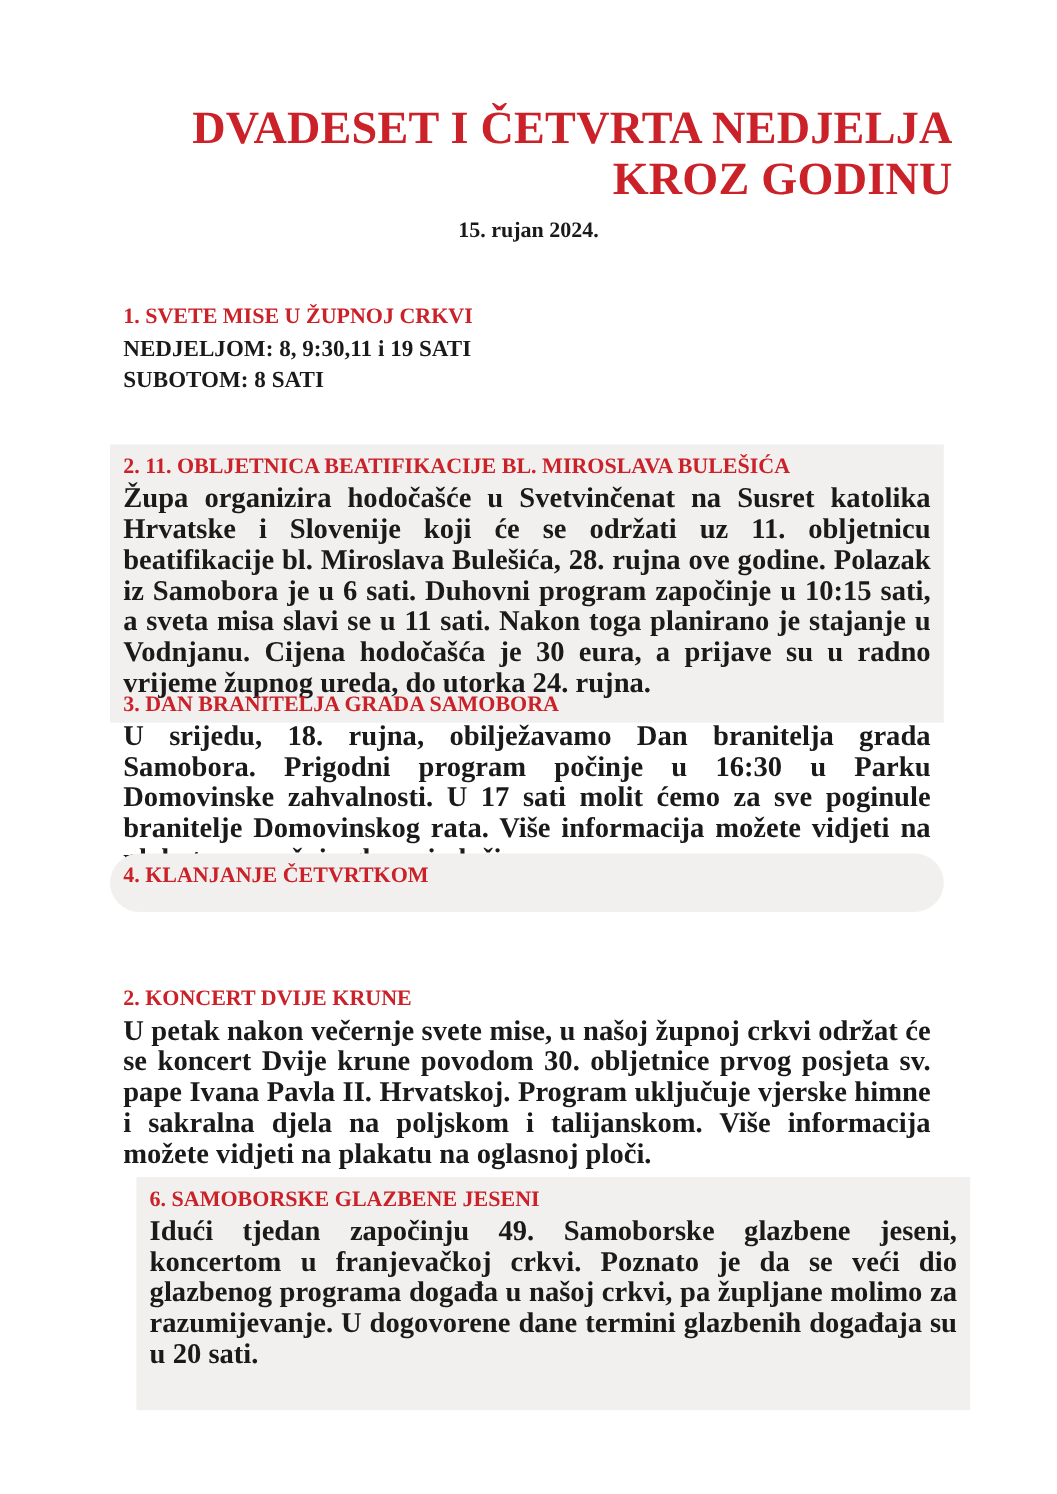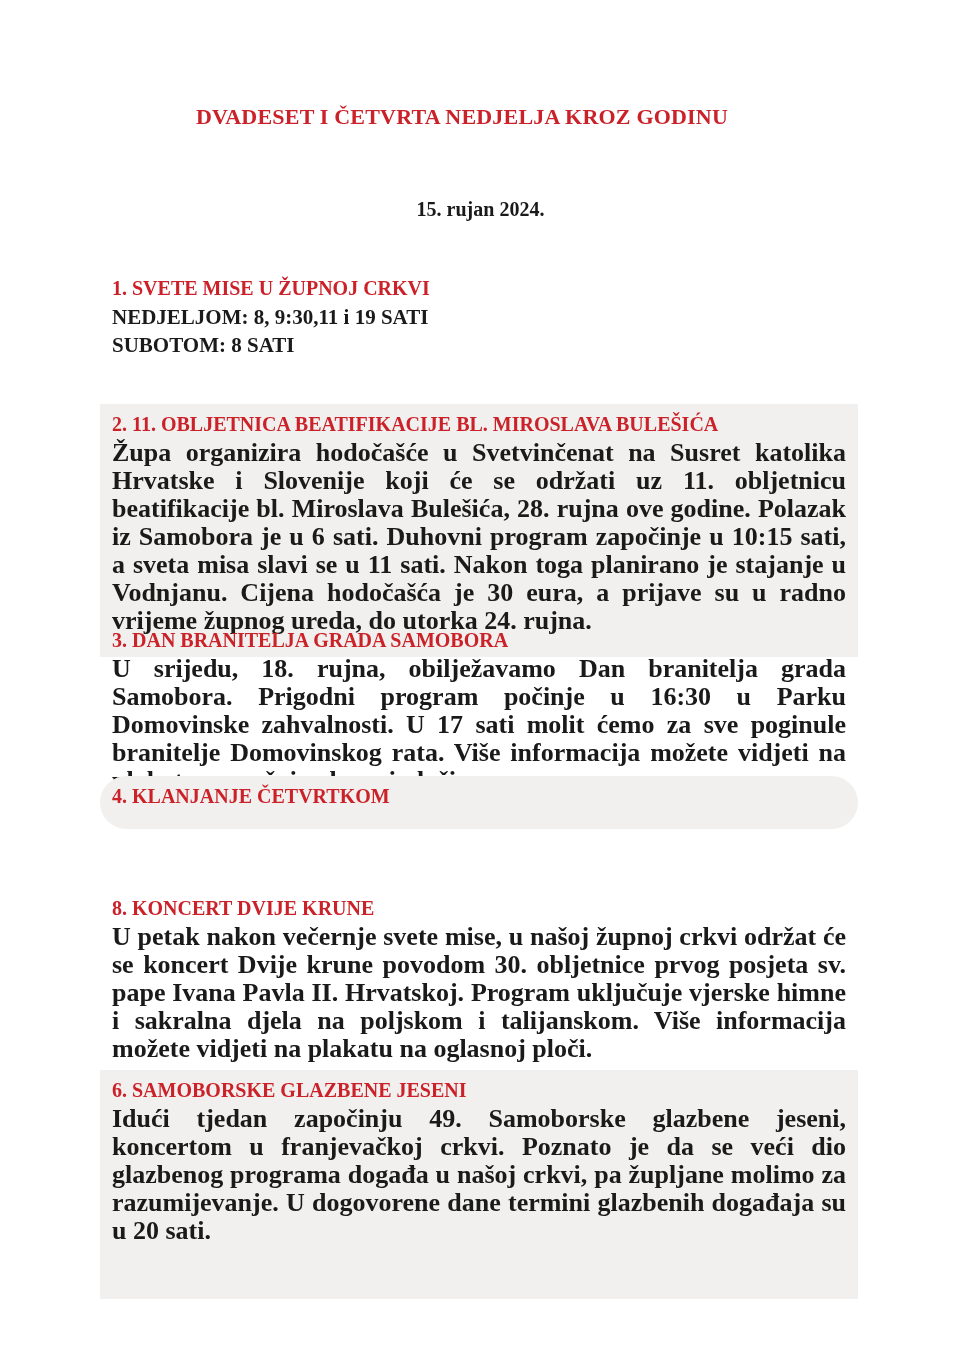--- a/index.html
+++ b/index.html
@@ -12,43 +12,43 @@
   body{
     width:961px;height:1358px;
     background:var(--paper);
     position:relative;
     overflow:hidden;
     font-family:"Liberation Serif","DejaVu Serif",serif;
     font-weight:bold;
     -webkit-font-smoothing:antialiased;
   }
   .doc-title{
-    position:absolute;top:94px;left:83px;width:758px;
+    position:absolute;top:94px;left:108px;width:758px;
     color:var(--red);
-    font-size:22px;line-height:46px;
-    text-align:center;
+    font-size:42px;line-height:46px;
+    text-align:right;
     letter-spacing:0.2px;
   }
   .doc-date{
     position:absolute;top:196px;left:0;width:961px;
     color:var(--ink);
     font-size:20px;line-height:26px;
     text-align:center;
   }
   .sec{
     position:absolute;left:100px;width:758px;
     padding:5px 12px 8px 12px;
     box-sizing:border-box;
   }
   .sec.gray{background:var(--panel);}
   #section-2{top:404px;padding-bottom:22px;}
   #section-3{top:620px;}
   #section-4{top:776px;padding-bottom:18px;border-radius:31px;}
   #section-5{top:888px;}
-  #section-6{top:1070px;padding-bottom:54px;}
+  #section-6{top:1070px;padding-bottom:37px;margin-left:24px;}
   #section-1{top:268px;}
   .sec-heading{
     color:var(--red);
     font-size:20px;line-height:30px;
     white-space:nowrap;
     overflow:hidden;
   }
   .sec-body{
     color:var(--ink);
     font-size:26px;line-height:28px;
@@ -79,20 +79,20 @@
 <div class="sec" id="section-3">
   <div class="sec-heading">3. DAN BRANITELJA GRADA SAMOBORA</div>
   <div class="sec-body">U srijedu, 18. rujna, obilježavamo Dan branitelja grada Samobora. Prigodni program počinje u 16:30 u Parku Domovinske zahvalnosti. U 17 sati molit ćemo za sve poginule branitelje Domovinskog rata. Više informacija možete vidjeti na plakatu na našoj oglasnoj ploči.</div>
 </div>
 
 <div class="sec gray" id="section-4">
   <div class="sec-heading">4. KLANJANJE ČETVRTKOM</div>
 </div>
 
 <div class="sec" id="section-5">
-  <div class="sec-heading">8. KONCERT DVIJE KRUNE</div>
+  <div class="sec-heading">2. KONCERT DVIJE KRUNE</div>
   <div class="sec-body">U petak nakon večernje svete mise, u našoj župnoj crkvi održat će se koncert Dvije krune povodom 30. obljetnice prvog posjeta sv. pape Ivana Pavla II. Hrvatskoj. Program uključuje vjerske himne i sakralna djela na poljskom i talijanskom. Više informacija možete vidjeti na plakatu na oglasnoj ploči.</div>
 </div>
 
 <div class="sec gray" id="section-6">
   <div class="sec-heading">6. SAMOBORSKE GLAZBENE JESENI</div>
   <div class="sec-body">Idući tjedan započinju 49. Samoborske glazbene jeseni, koncertom u franjevačkoj crkvi. Poznato je da se veći dio glazbenog programa događa u našoj crkvi, pa župljane molimo za razumijevanje. U dogovorene dane termini glazbenih događaja su u 20 sati.</div>
 </div>
 
 </body></html>

